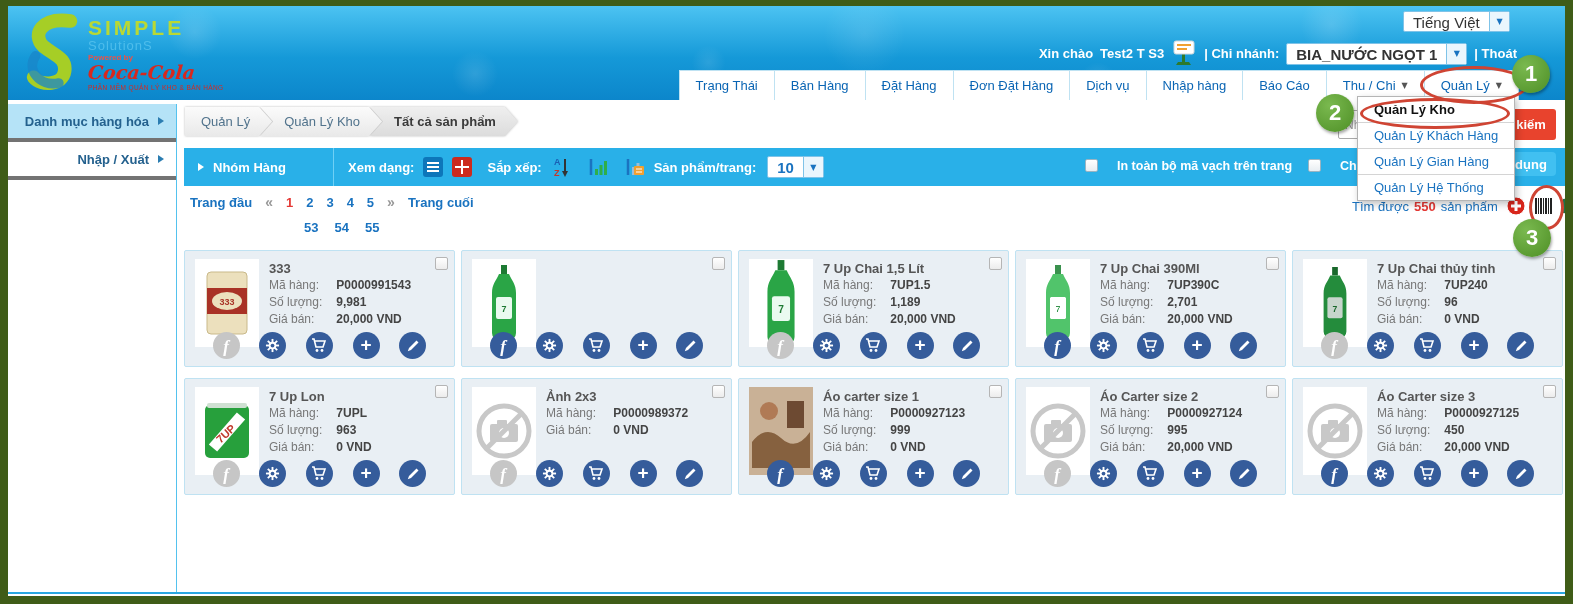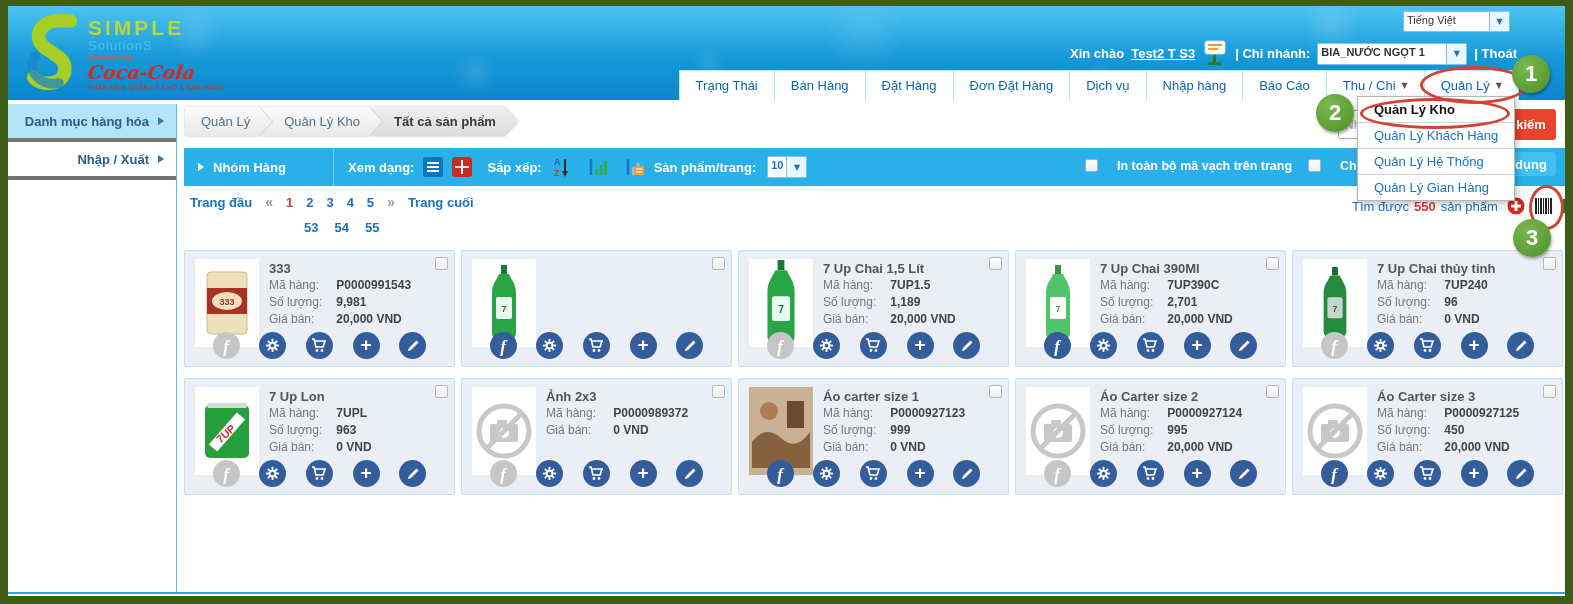--- a/index.html
+++ b/index.html
@@ -19,25 +19,25 @@
   .logo{position:absolute;left:14px;top:4px;height:88px;display:flex;align-items:center;gap:4px}
   .logo-txt{display:flex;flex-direction:column;line-height:1.05}
   .logo-simple{font-size:21px;font-weight:bold;letter-spacing:3px;color:#b9d834}
   .logo-solutions{font-size:13px;color:#56c2ee;opacity:.85;letter-spacing:1px}
   .logo-powered{font-size:8px;color:#e8544a;font-weight:bold;margin-top:2px}
   .logo-brand{font-family:"DejaVu Serif",serif;font-style:italic;font-weight:bold;font-size:19px;color:#d8281e;transform:skewX(-6deg)}
   .logo-tag{font-size:6.5px;color:#d8281e;margin-top:2px;letter-spacing:.4px}
 
   .lang{position:absolute;right:55px;top:5px}
   .sel{display:flex;align-items:stretch;background:#fff;border:1px solid #7fc3e8;border-radius:2px;height:21px;cursor:pointer}
-  .sel .txt{padding:2px 3px;font-size:11px;color:#333;white-space:nowrap}
+  .sel .txt{padding:2px 9px;font-size:15px;color:#333;white-space:nowrap}
   .sel .car{width:20px;border-left:1px solid #7fc3e8;background:#eaf6fd;color:#1a73c0;font-size:8px;display:flex;align-items:center;justify-content:center;font-family:"DejaVu Sans",sans-serif}
 
   .hello{position:absolute;right:48px;top:33px;display:flex;align-items:center;gap:7px;color:#fff;font-weight:bold;font-size:13px;white-space:nowrap}
-  .hello a{color:#fff;text-decoration:underline;cursor:pointer}
+  .hello a{color:#fff;cursor:pointer}
   .hello .sel{height:22px}
 
   .nav{position:absolute;right:46px;bottom:0;display:flex}
   .nav-item{background:#fff;border:1px solid #bfe2f2;border-bottom:none;margin-left:-1px;padding:0 16px;height:30px;display:flex;align-items:center;gap:6px;color:#0a65b4;font-size:13px;cursor:pointer;white-space:nowrap}
   .nav-item .caret{color:#555;font-size:8px;font-family:"DejaVu Sans",sans-serif}
 
   
   .sb{position:absolute;left:0;top:98px;width:168px}
   .sb-item{height:38px;display:flex;align-items:center;justify-content:flex-end;gap:9px;padding-right:12px;border-bottom:4px solid #737373;color:#24618e;font-weight:bold;font-size:13px;background:#fff;cursor:pointer;white-space:nowrap}
   .sb-item.active{background:#b5e3f7}
@@ -883,24 +883,24 @@
     </div>
 
   <div class="dd">
       <div class="dd-item hl">
     <span>Quản Lý Kho</span>
   </div>
       <div class="dd-item">
     <span>Quản Lý Khách Hàng</span>
   </div>
       <div class="dd-item">
+    <span>Quản Lý Gian Hàng</span>
+  </div>
+      <div class="dd-item">
     <span>Quản Lý Hệ Thống</span>
-  </div>
-      <div class="dd-item">
-    <span>Quản Lý Gian Hàng</span>
   </div>
     </div>
 
   <div class="ann-el" id="ae1"></div>
   <div class="ann-el" id="ae2"></div>
   <div class="ann-el" id="ae3"></div>
   <div class="ann-c" id="ac1">1</div>
   <div class="ann-c" id="ac2">2</div>
   <div class="ann-c" id="ac3">3</div>
 

